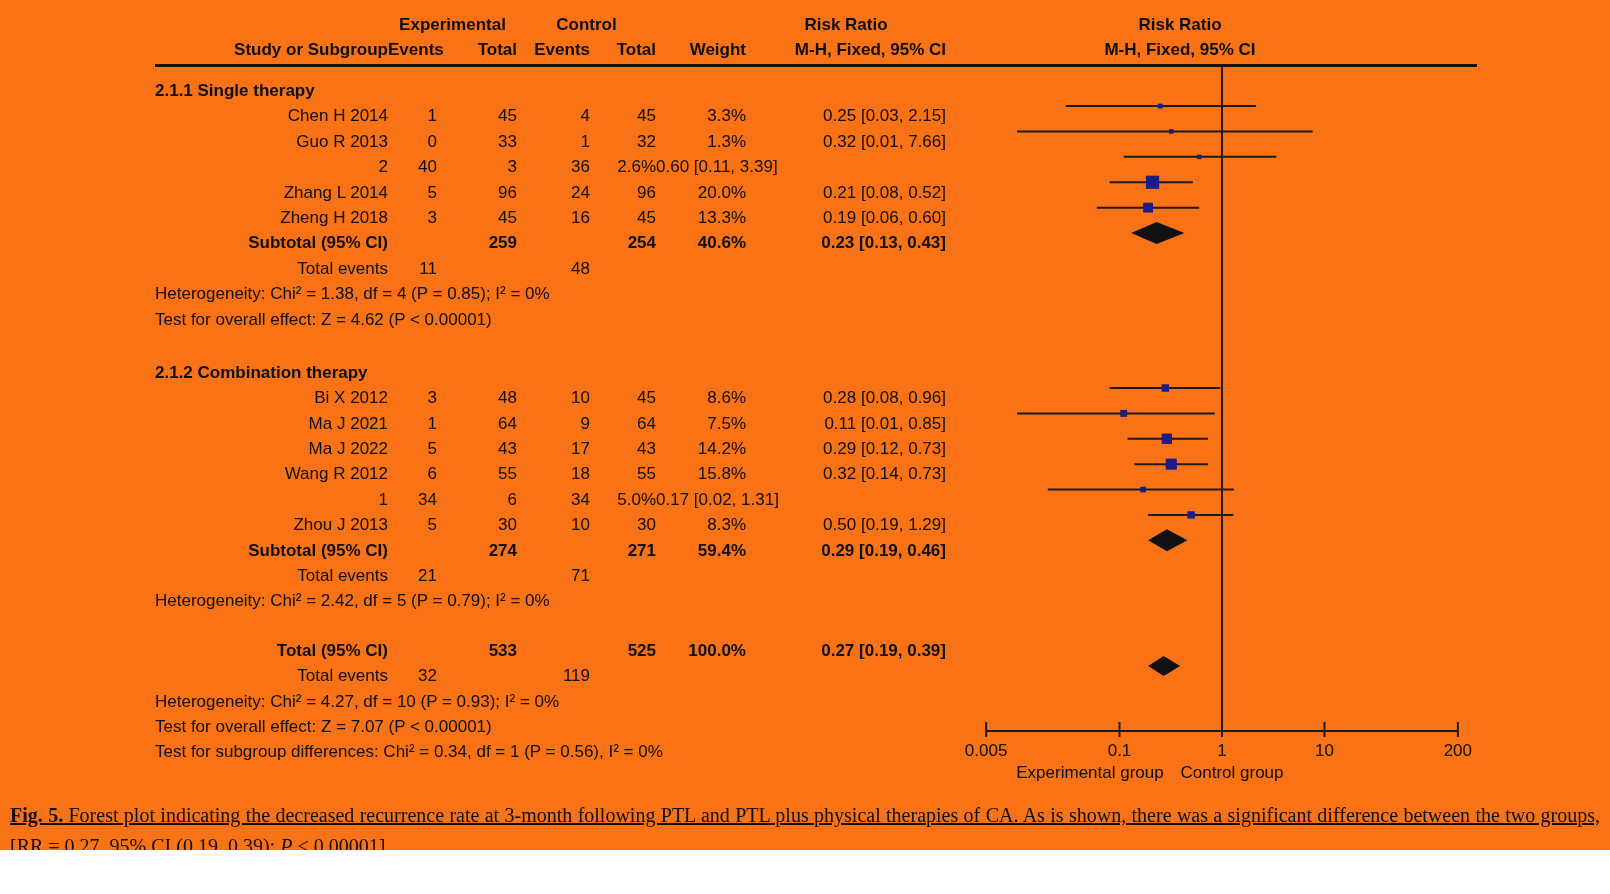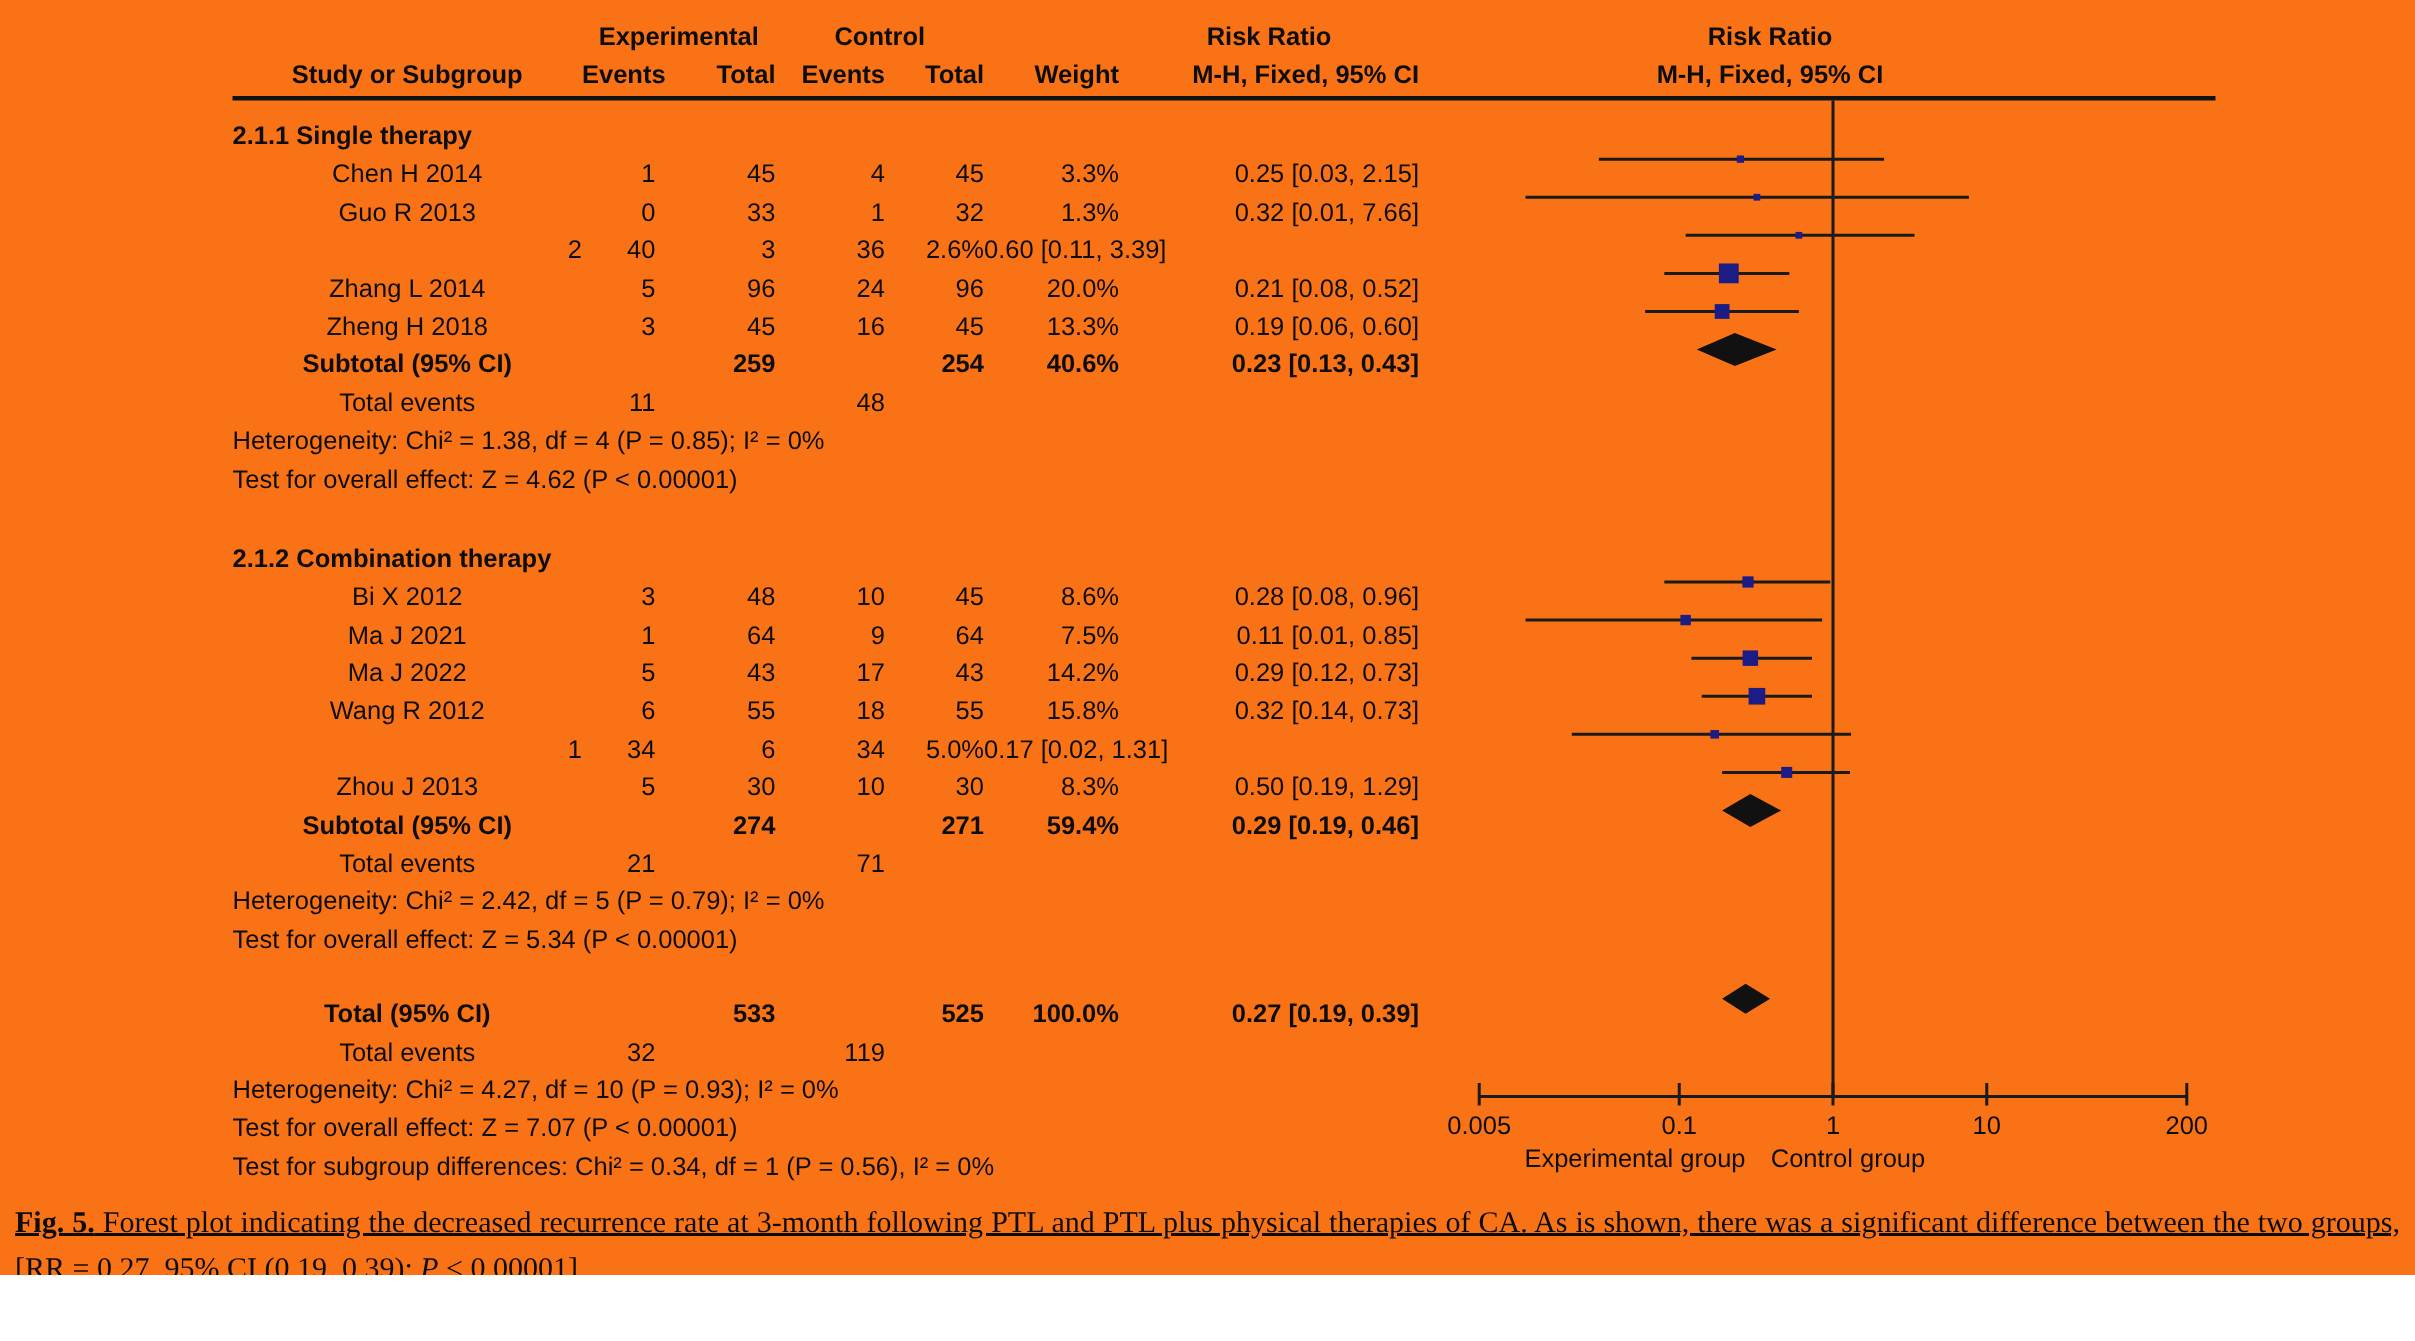--- a/index.html
+++ b/index.html
@@ -10,21 +10,21 @@
     overflow:hidden;
   }
   
   .grid { display:grid; grid-template-columns:233px 49px 80px 73px 66px 90px 200px; }
   #table-header { position:absolute; left:155px; top:12px; width:791px; font-weight:bold; font-size:17px; }
   .hdr1 { height:25px; line-height:25px; }
   .hdr2 { height:26px; line-height:26px; }
   .span-exp { grid-column:2/4; text-align:center; }
   .span-ctl { grid-column:4/6; text-align:center; }
   .span-rr  { grid-column:7/8; text-align:center; }
-  .c-study { text-align:center; }
+  .c-study { text-align:right; }
   .c-num   { text-align:right; }
   .c-ci    { text-align:right; }
   #header-rule { position:absolute; left:155px; top:64px; width:1322px; height:3px; background:#121212; }
   
   #rows { position:absolute; left:155px; top:68px; width:800px; font-size:17px;margin-top:10px; }
   .row { height:25.4px; line-height:25.4px; white-space:nowrap; }
   .row.bold { font-weight:bold; }
   .row.spacer1 { height:28px; }
   .row.spacer2 { height:24px; }
   .note { font-size:17px; }
@@ -198,21 +198,20 @@
         <span class="c-num">59.4%</span>
         <span class="c-ci">0.29 [0.19, 0.46]</span>
       </div>
       <div class="row grid">
         <span class="c-study">Total events</span>
         <span class="c-num">21</span>
         <span class="c-num"></span>
         <span class="c-num">71</span>
       </div>
       <div class="row note">Heterogeneity: Chi² = 2.42, df = 5 (P = 0.79); I² = 0%</div>
-      <div class="row note">Test for overall effect: Z = 5.34 (P &lt; 0.00001)</div>
       <div class="row spacer2"></div>
       <div class="row grid bold">
         <span class="c-study">Total (95% CI)</span>
         <span class="c-num"></span>
         <span class="c-num">533</span>
         <span class="c-num"></span>
         <span class="c-num">525</span>
         <span class="c-num">100.0%</span>
         <span class="c-ci">0.27 [0.19, 0.39]</span>
       </div>

